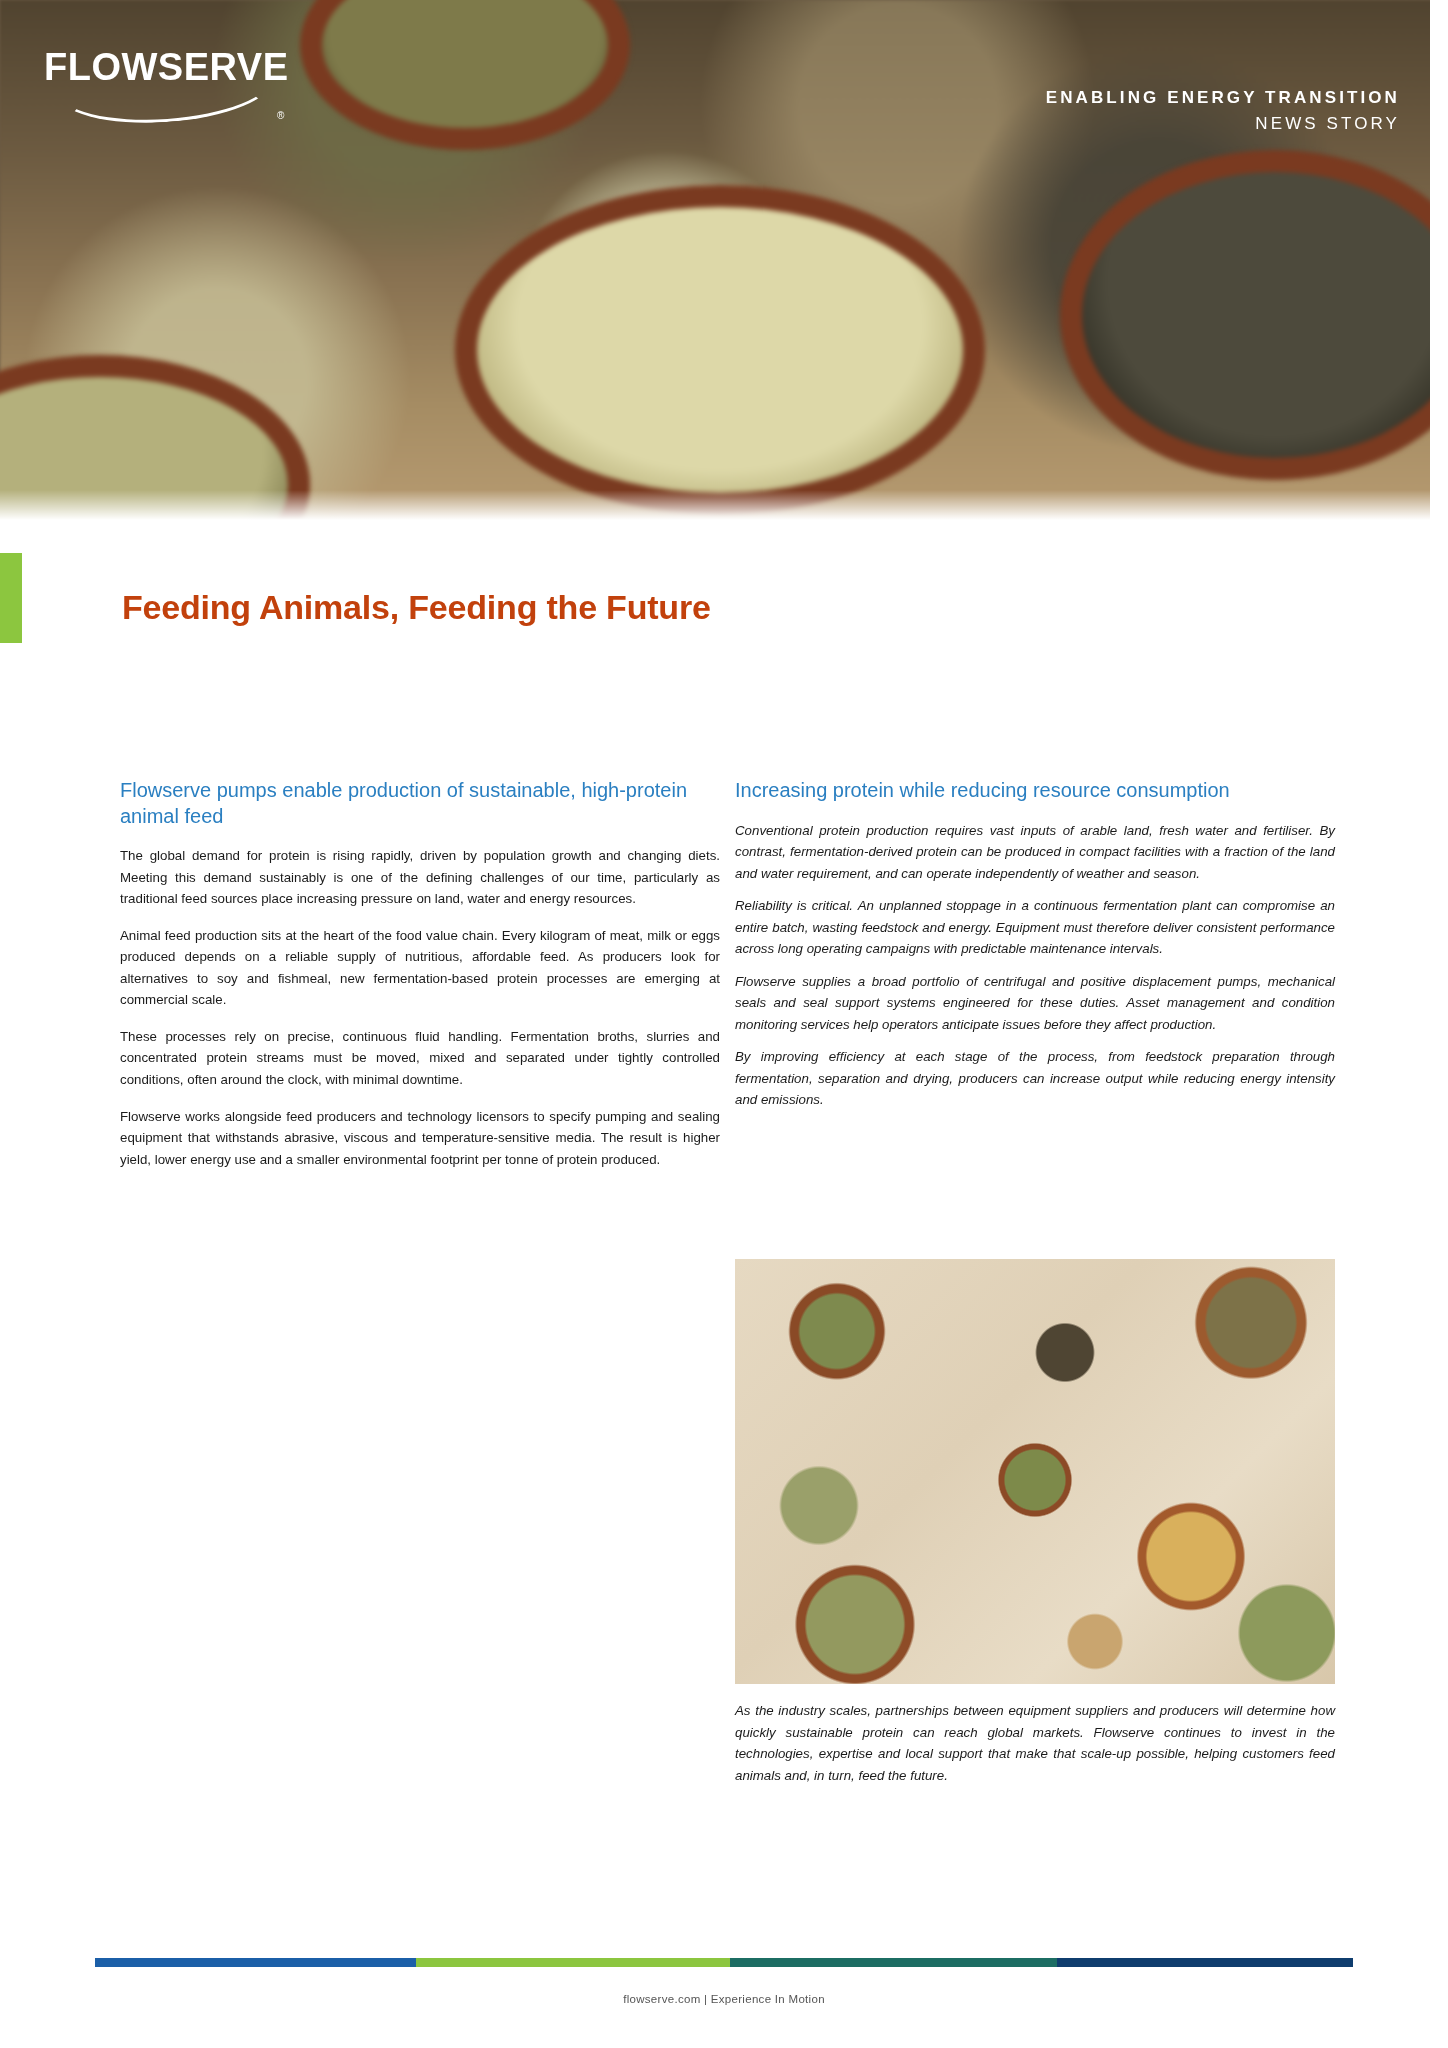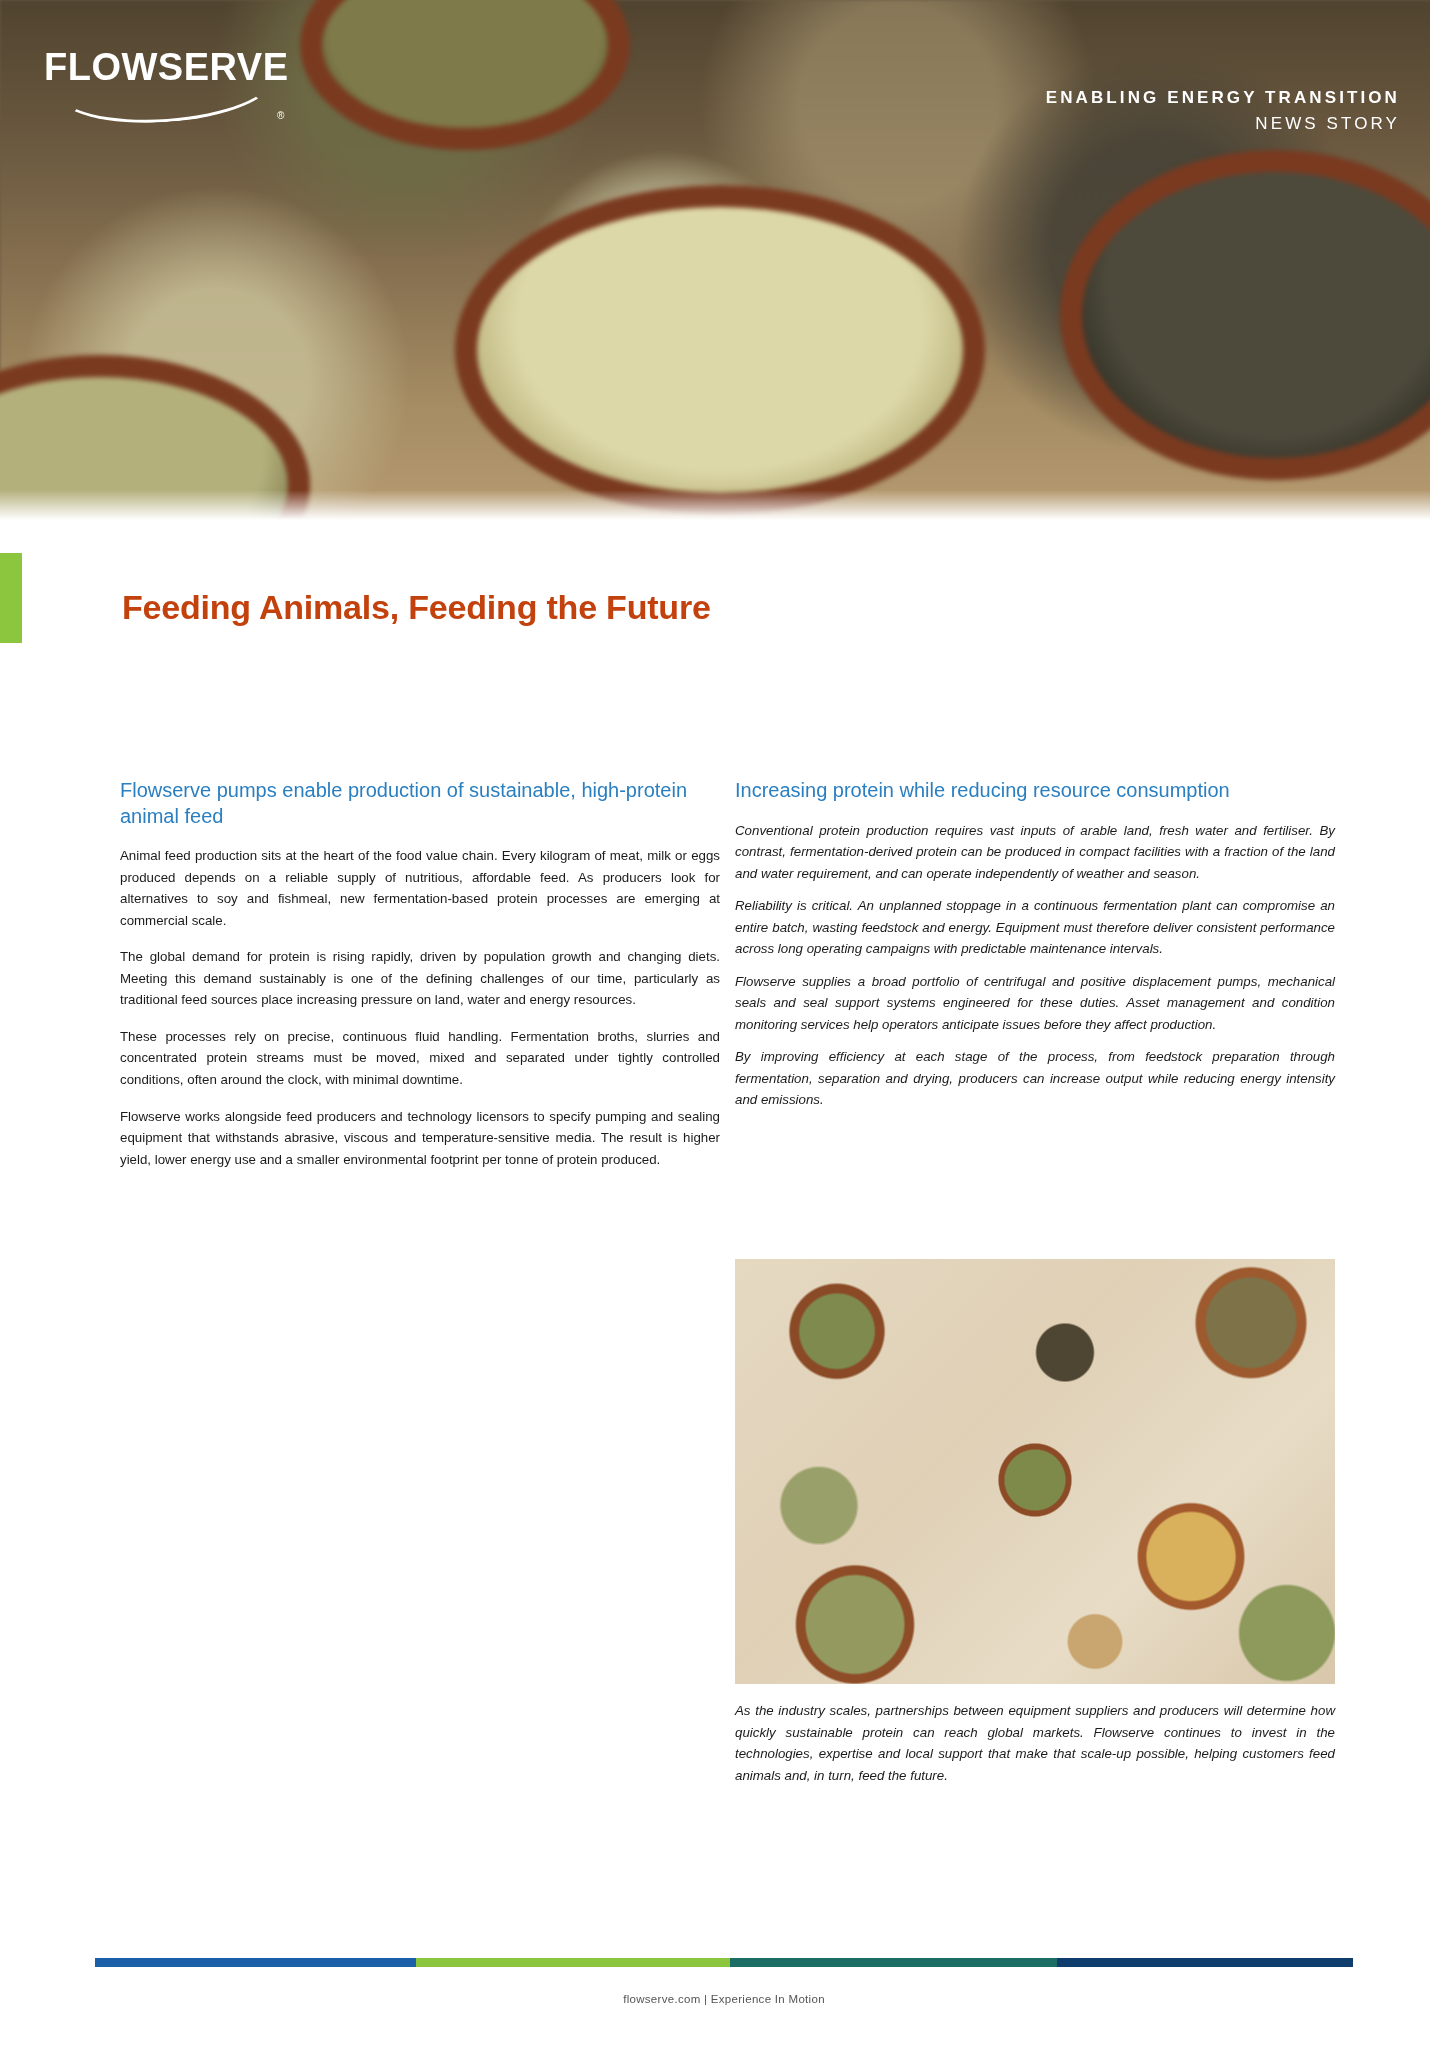--- a/index.html
+++ b/index.html
@@ -242,22 +242,22 @@
 <div class="hero-eyebrow">
   <div class="l1">ENABLING ENERGY TRANSITION</div>
   <div class="l2">NEWS STORY</div>
 </div>
 
 <div class="title-accent"></div>
 <h1 class="title">Feeding Animals, Feeding the Future</h1>
 
 <div class="col col-left">
   <h2 class="subhead">Flowserve pumps enable production of sustainable, high-protein animal feed</h2>
+  <p class="body-p">The global demand for protein is rising rapidly, driven by population growth and changing diets. Meeting this demand sustainably is one of the defining challenges of our time, particularly as traditional feed sources place increasing pressure on land, water and energy resources.</p>
   <p class="body-p">Animal feed production sits at the heart of the food value chain. Every kilogram of meat, milk or eggs produced depends on a reliable supply of nutritious, affordable feed. As producers look for alternatives to soy and fishmeal, new fermentation-based protein processes are emerging at commercial scale.</p>
-  <p class="body-p">The global demand for protein is rising rapidly, driven by population growth and changing diets. Meeting this demand sustainably is one of the defining challenges of our time, particularly as traditional feed sources place increasing pressure on land, water and energy resources.</p>
   <p class="body-p">These processes rely on precise, continuous fluid handling. Fermentation broths, slurries and concentrated protein streams must be moved, mixed and separated under tightly controlled conditions, often around the clock, with minimal downtime.</p>
   <p class="body-p">Flowserve works alongside feed producers and technology licensors to specify pumping and sealing equipment that withstands abrasive, viscous and temperature-sensitive media. The result is higher yield, lower energy use and a smaller environmental footprint per tonne of protein produced.</p>
 </div>
 
 <div class="col col-right">
   <h2 class="subhead">Increasing protein while reducing resource consumption</h2>
   <p class="body-p tight">Conventional protein production requires vast inputs of arable land, fresh water and fertiliser. By contrast, fermentation-derived protein can be produced in compact facilities with a fraction of the land and water requirement, and can operate independently of weather and season.</p>
   <p class="body-p tight">Reliability is critical. An unplanned stoppage in a continuous fermentation plant can compromise an entire batch, wasting feedstock and energy. Equipment must therefore deliver consistent performance across long operating campaigns with predictable maintenance intervals.</p>
   <p class="body-p tight">Flowserve supplies a broad portfolio of centrifugal and positive displacement pumps, mechanical seals and seal support systems engineered for these duties. Asset management and condition monitoring services help operators anticipate issues before they affect production.</p>
   <p class="body-p tight">By improving efficiency at each stage of the process, from feedstock preparation through fermentation, separation and drying, producers can increase output while reducing energy intensity and emissions.</p>

